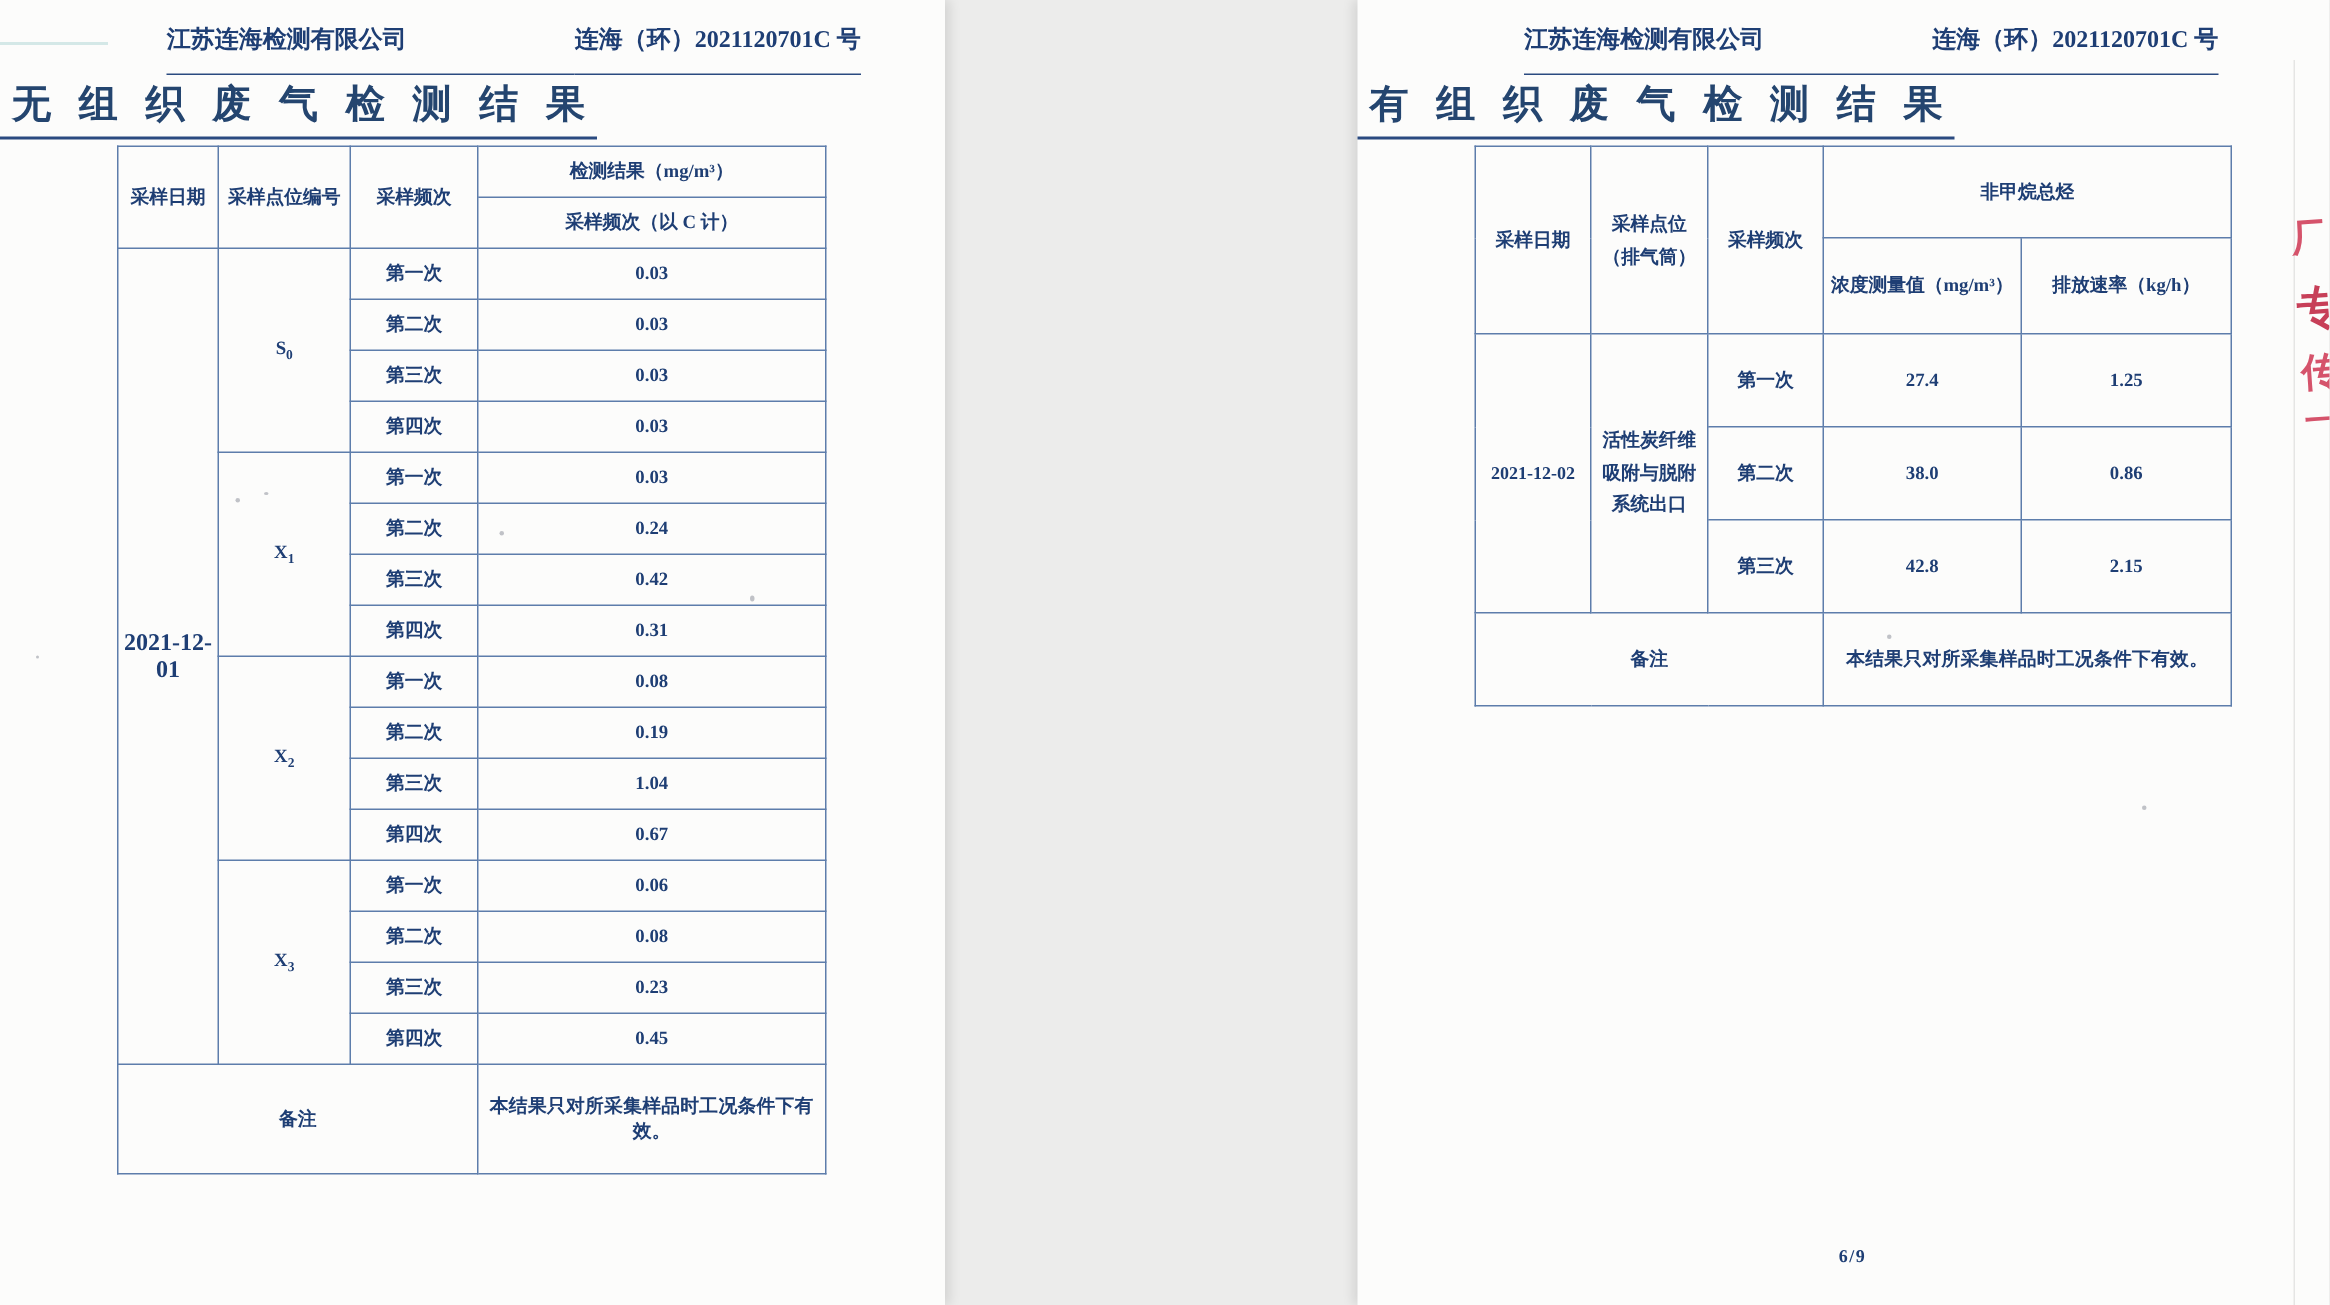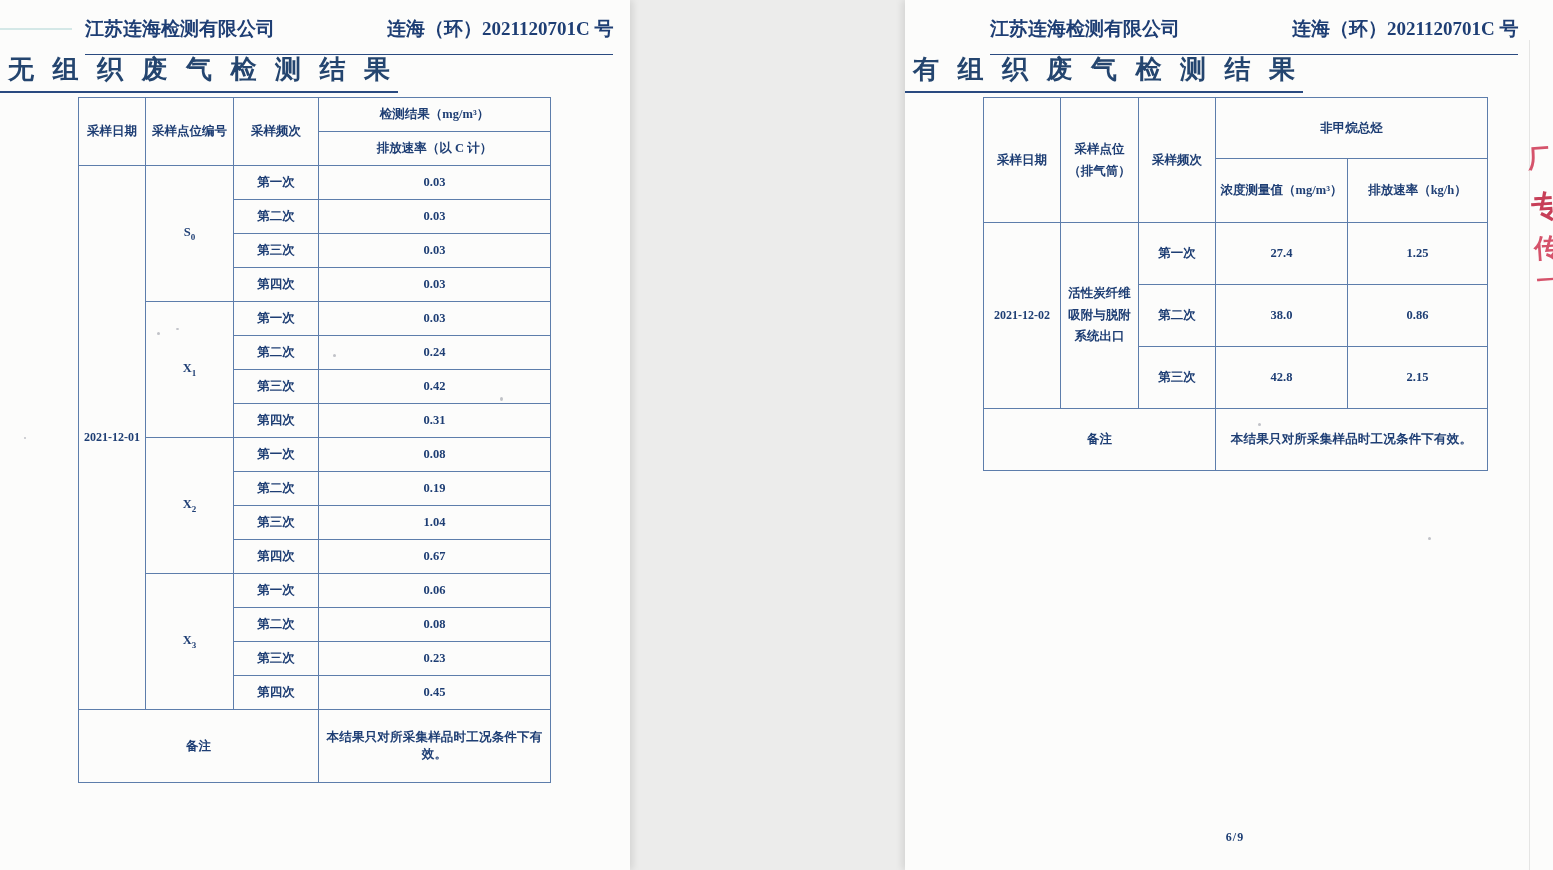--- a/index.html
+++ b/index.html
@@ -7,22 +7,22 @@
     width:1553px;height:870px;position:relative;overflow:hidden;
     background:#ececeb;
     font-family:"Liberation Serif","DejaVu Serif",serif;
     color:#1e3e74;
   }
   .page{position:absolute;top:0;height:870px;background:#fcfcfb;}
   .page-left{left:0;width:630px;box-shadow:3px 0 7px rgba(0,0,0,.10);}
   .page-right{left:905px;width:648px;box-shadow:-3px 0 7px rgba(0,0,0,.10);}
 
   .doc-head{
-    position:absolute;top:16px;display:flex;justify-content:space-between;
-    font-size:19px;font-weight:bold;white-space:nowrap;
+    position:absolute;top:16px;display:flex;justify-content:center;
+    font-size:16px;font-weight:bold;white-space:nowrap;margin-left:20px;
   }
   .page-left .doc-head{left:85px;width:475px;}
   .page-right .doc-head{left:85px;width:475px;}
   .company{border-bottom:1.5px solid #2a4a80;padding-bottom:2px;padding-right:112px;}
   .report-no{border-bottom:1.5px solid #2a4a80;padding-bottom:12px;}
 
   .doc-title{position:absolute;top:52px;width:100%;text-align:left;}
   .doc-title span{
     display:inline-block;font-size:26px;font-weight:bold;letter-spacing:6px;
     border-bottom:2.5px solid #2a4a80;padding:0 2px 4px 8px;color:#24456f;
@@ -89,25 +89,25 @@
       </colgroup>
 
     <tbody>
         <tr>
       <td rowspan="2">采样日期</td>
       <td rowspan="2">采样点位编号</td>
       <td rowspan="2">采样频次</td>
       <td>检测结果（mg/m³）</td>
     </tr>
     <tr>
-      <td>排放速率（以 C 计）</td>
-    </tr>
-
-    <tr>
-      <td rowspan="16" style="font-size:12px;">2021-12-01</td>
+      <td>采样频次（以 C 计）</td>
+    </tr>
+
+    <tr>
+      <td rowspan="16" style="font-size:16px;">2021-12-01</td>
       <td rowspan="4"><span>S</span><sub>0</sub></td>
       <td>第一次</td>
       <td>0.03</td>
     </tr>
     <tr>
           <td>第二次</td>
           <td>0.03</td>
         </tr>
     <tr>
           <td>第三次</td>

